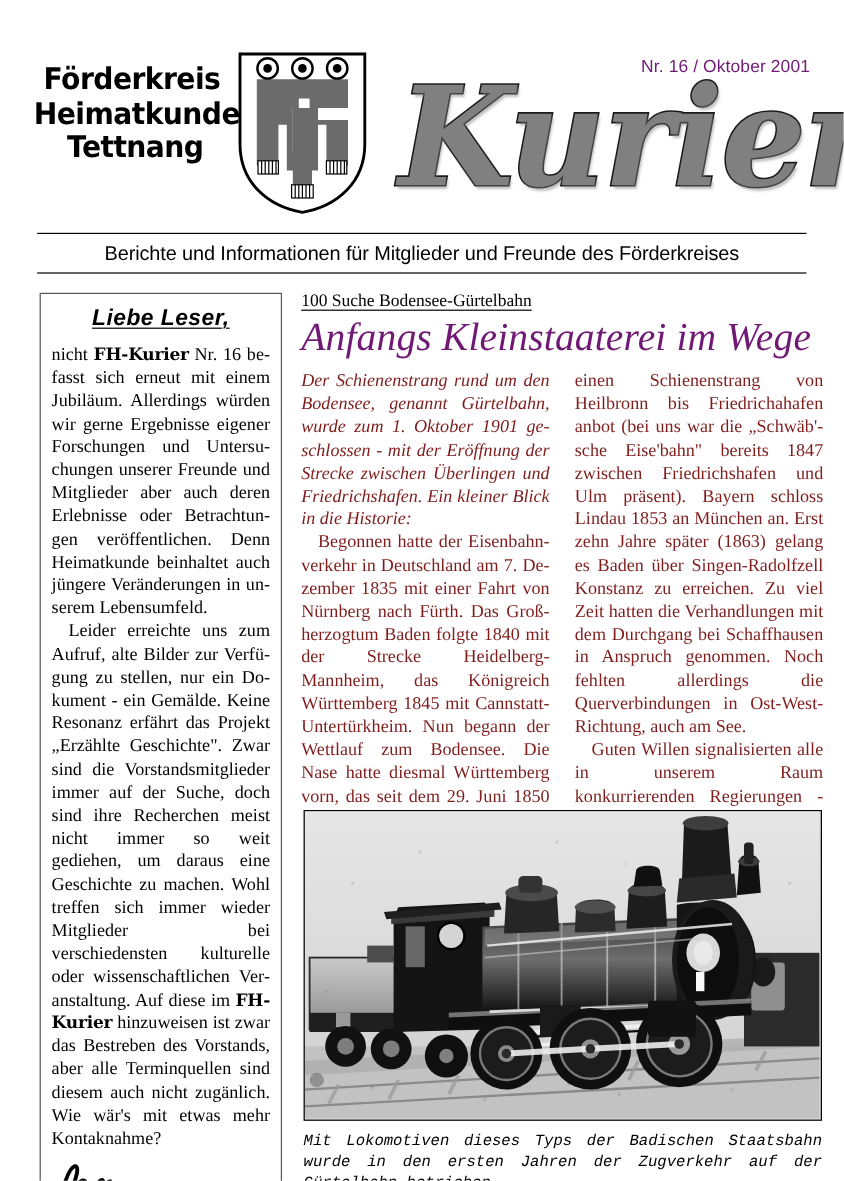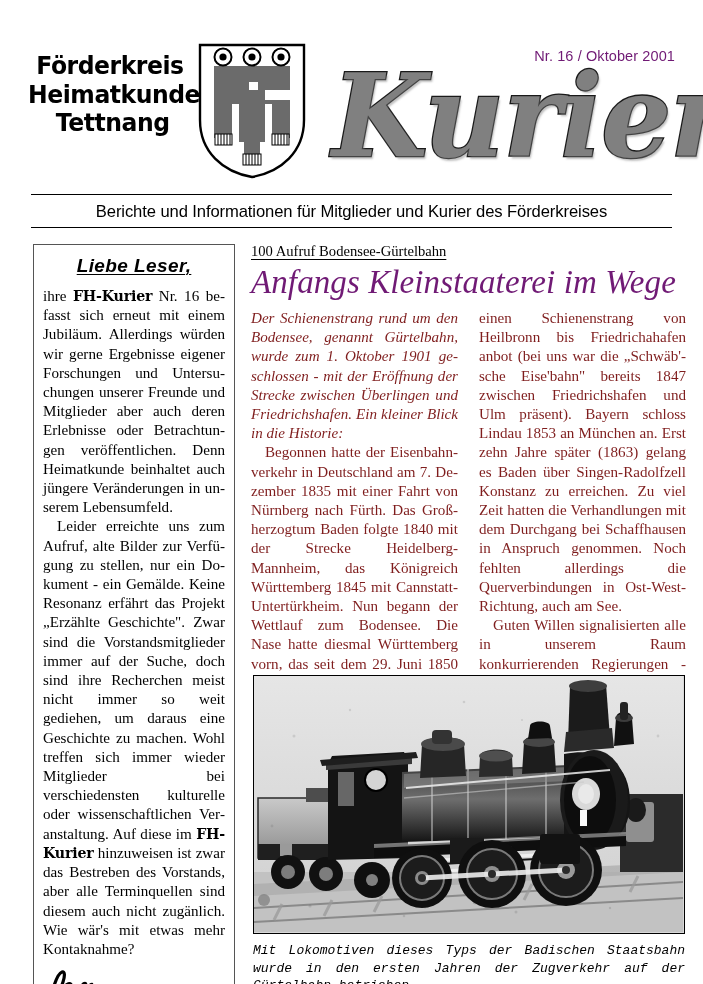--- a/index.html
+++ b/index.html
@@ -292,27 +292,27 @@
         </g>
       </svg>
     </div>
 
     <div class="kurier">Kurier</div>
 
     <div class="issue-line">Nr. 16 / Oktober 2001</div>
   </div>
 
   <div class="rule rule-top"></div>
-  <div class="subtitle">Berichte und Informationen für Mitglieder und Kurier des Förderkreises</div>
+  <div class="subtitle">Berichte und Informationen für Mitglieder und Freunde des Förderkreises</div>
   <div class="rule rule-bot"></div>
 
   <div class="editorial">
     <div class="editorial-title">Liebe Leser,</div>
 
-    <p><span>ihre </span><span class="ed-brand">FH-Kurier</span><span> Nr. 16 be­fasst sich erneut mit einem Jubiläum. Allerdings würden wir gerne Ergebnisse eigener Forschungen und Untersu­chungen unserer Freunde und Mitglieder aber auch deren Erlebnisse oder Betrachtun­gen veröffentlichen. Denn Heimatkunde beinhaltet auch jüngere Veränderungen in un­serem Lebensumfeld.</span></p>
+    <p><span>nicht </span><span class="ed-brand">FH-Kurier</span><span> Nr. 16 be­fasst sich erneut mit einem Jubiläum. Allerdings würden wir gerne Ergebnisse eigener Forschungen und Untersu­chungen unserer Freunde und Mitglieder aber auch deren Erlebnisse oder Betrachtun­gen veröffentlichen. Denn Heimatkunde beinhaltet auch jüngere Veränderungen in un­serem Lebensumfeld.</span></p>
 
     <p><span>Leider erreichte uns zum Aufruf, alte Bilder zur Verfü­gung zu stellen, nur ein Do­kument - ein Gemälde. Keine Resonanz erfährt das Projekt „Erzählte Geschichte". Zwar sind die Vorstandsmitglieder immer auf der Suche, doch sind ihre Recherchen meist nicht immer so weit gediehen, um daraus eine Geschichte zu machen. Wohl treffen sich immer wieder Mitglieder bei verschiedensten kulturelle oder wissenschaftlichen Ver­anstaltung. Auf diese im </span><span class="ed-brand">FH-Kurier</span><span> hinzuweisen ist zwar das Bestreben des Vorstands, aber alle Terminquellen sind diesem auch nicht zugänlich. Wie wär's mit etwas mehr Kontaknahme?</span></p>
 
     <div class="signature">
       <svg width="182" height="72" viewBox="0 0 182 72" xmlns="http://www.w3.org/2000/svg">
         <g fill="none" stroke="#000000" stroke-linecap="round" stroke-linejoin="round">
 
           <path d="M6,26 C9,16 12,10 15,9 C18,8 18,13 16,19 C14,25 11,30 9,31" stroke-width="3.2"></path>
           <path d="M14,27 C18,22 22,19 24,21 C26,23 23,28 25,29 C27,30 30,26 32,23" stroke-width="2.6"></path>
           <path d="M33,28 C34,23 36,20 38,20 C40,20 39,24 40,24 C41,24 43,21 45,21" stroke-width="2.6"></path>
@@ -324,21 +324,21 @@
           <path d="M101,49 C106,44 112,41 116,43 C119,45 116,50 120,50 C124,50 128,45 131,41" stroke-width="2.7"></path>
           <path d="M126,47 C130,41 134,38 137,40 C140,42 136,48 140,49 C146,50 160,53 178,54" stroke-width="2.8"></path>
         </g>
       </svg>
 
     </div>
 
   </div>
 
   <div class="article">
-    <div class="kicker">100 Aufruf Bodensee-Gürtelbahn</div>
+    <div class="kicker">100 Suche Bodensee-Gürtelbahn</div>
     <div class="headline">Anfangs Kleinstaaterei im Wege</div>
 
     <div class="cols">
       <p class="lede">Der Schienenstrang rund um den Bodensee, genannt Gürtelbahn, wurde zum 1. Oktober 1901 ge­schlossen - mit der Eröffnung der Strecke zwischen Überlingen und Friedrichshafen. Ein kleiner Blick in die Historie:</p>
       <p class="indent">Begonnen hatte der Eisenbahn­verkehr in Deutschland am 7. De­zember 1835 mit einer Fahrt von Nürnberg nach Fürth. Das Groß­herzogtum Baden folgte 1840 mit der Strecke Heidelberg-Mannheim, das Königreich Württemberg 1845 mit Cannstatt-Untertürkheim. Nun begann der Wettlauf zum Boden­see. Die Nase hatte diesmal Würt­temberg vorn, das seit dem 29. Juni 1850 einen Schienenstrang von Heilbronn bis Friedrichahafen anbot (bei uns war die „Schwäb'-sche Eise'bahn" bereits 1847 zwischen Friedrichshafen und Ulm präsent). Bayern schloss Lindau 1853 an München an. Erst zehn Jahre später (1863) gelang es Baden über Singen-Radolfzell Konstanz zu er­reichen. Zu viel Zeit hatten die Ver­handlungen mit dem Durchgang bei Schaffhausen in Anspruch genom­men. Noch fehlten allerdings die Querverbindungen in Ost-West-Richtung, auch am See.</p>
       <p class="indent">Guten Willen signalisierten alle in unserem Raum konkurrierenden Regierungen - Baden, Württem­berg, Bayern und Hohenzollern. Allerdings wurde der Baufort­schritt immer wieder kleinstaat­licher Politik geopfert.</p>
 
     </div>
   </div>
 

